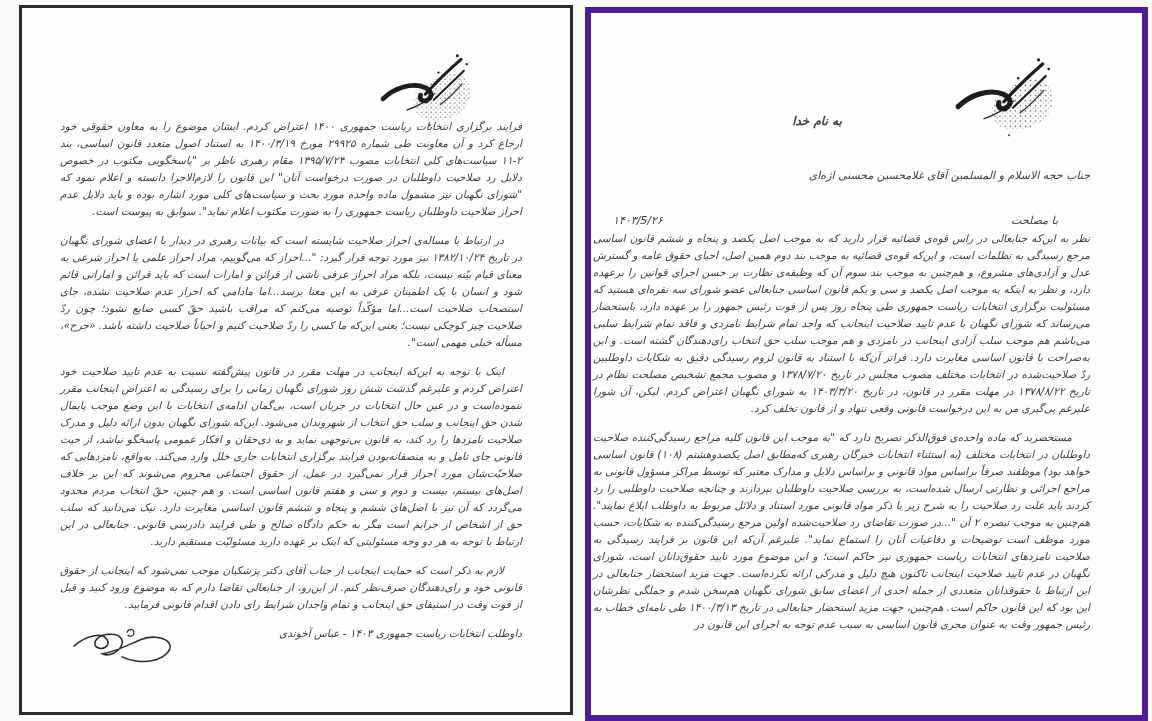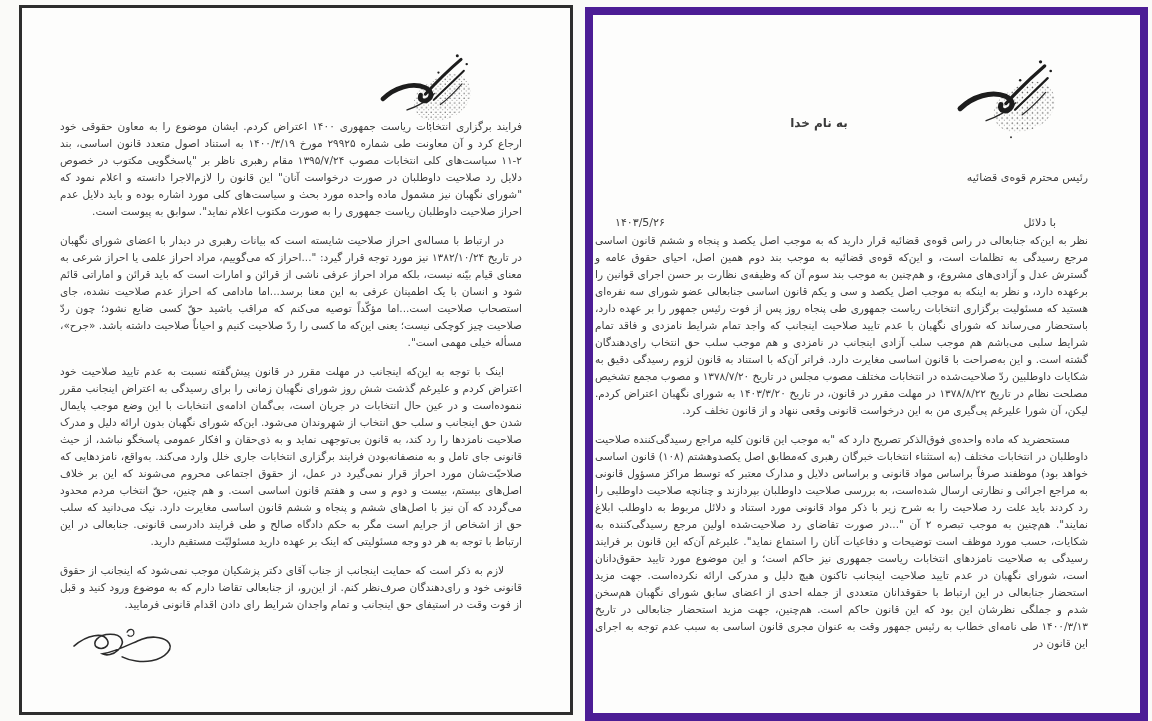--- a/index.html
+++ b/index.html
@@ -5,29 +5,29 @@
   html,body{margin:0;padding:0;}
   body{
     width:1152px;height:721px;overflow:hidden;
     background:#fafaf8;
     font-family:"DejaVu Sans",sans-serif;
   }
   .canvas{position:relative;width:1152px;height:721px;}
 
   
   .page{
-    position:absolute;background:#fdfdfc;box-sizing:border-box;
+    position:absolute;background:#fdfdfc;box-sizing:border-box;font-style:italic;
   }
   .page-left{
     left:19px;top:5px;width:554px;height:710px;
     border:3px solid #2d2d2d;
   }
   .page-right{
     left:585px;top:7px;width:563px;height:714px;
-    border:8px solid #4c1d95;
+    border:6px solid #4c1d95;
   }
 
   
   .callig{position:absolute;}
   .page-right .callig{left:362px;top:40px;width:112px;height:88px;}
   .page-left  .callig{left:356px;top:42px;width:104px;height:80px;}
   .callig svg{width:100%;height:100%;display:block;}
 
   
   .besmellah{
@@ -97,20 +97,21 @@
       <svg viewBox="0 0 110 85">
           <use href="#callig-art"></use>
         </svg>
     </div>
 
     <div class="body-text">
       <p class="para">فرایند برگزاری انتخابات ریاست جمهوری ۱۴۰۰ اعتراض کردم. ایشان موضوع را به معاون حقوقی خود ارجاع کرد و آن معاونت طی شماره ۲۹۹۲۵ مورخ ۱۴۰۰/۳/۱۹ به استناد اصول متعدد قانون اساسی، بند ۲-۱۱ سیاست‌های کلی انتخابات مصوب ۱۳۹۵/۷/۲۴ مقام رهبری ناظر بر "پاسخگویی مکتوب در خصوص دلایل رد صلاحیت داوطلبان در صورت درخواست آنان" این قانون را لازم‌الاجرا دانسته و اعلام نمود که "شورای نگهبان نیز مشمول ماده واحده مورد بحث و سیاست‌های کلی مورد اشاره بوده و باید دلایل عدم احراز صلاحیت داوطلبان ریاست جمهوری را به صورت مکتوب اعلام نماید". سوابق به پیوست است.</p>
       <p class="para indent">در ارتباط با مساله‌ی احراز صلاحیت شایسته است که بیانات رهبری در دیدار با اعضای شورای نگهبان در تاریخ ۱۳۸۲/۱۰/۲۴ نیز مورد توجه قرار گیرد: "...احراز که می‌گوییم، مراد احراز علمی یا احراز شرعی به معنای قیام بیّنه نیست، بلکه مراد احراز عرفی ناشی از قرائن و امارات است که باید قرائن و اماراتی قائم شود و انسان با یک اطمینان عرفی به این معنا برسد...اما مادامی که احراز عدم صلاحیت نشده، جای استصحاب صلاحیت است...اما مؤکّداً توصیه می‌کنم که مراقب باشید حقّ کسی ضایع نشود؛ چون ردّ صلاحیت چیز کوچکی نیست؛ یعنی این‌که ما کسی را ردّ صلاحیت کنیم و احیاناً صلاحیت داشته باشد. «جرح»، مسأله خیلی مهمی است".</p>
       <p class="para indent">اینک با توجه به این‌که اینجانب در مهلت مقرر در قانون پیش‌گفته نسبت به عدم تایید صلاحیت خود اعتراض کردم و علیرغم گذشت شش روز شورای نگهبان زمانی را برای رسیدگی به اعتراض اینجانب مقرر ننموده‌است و در عین حال انتخابات در جریان است، بی‌گمان ادامه‌ی انتخابات با این وضع موجب پایمال شدن حق اینجانب و سلب حق انتخاب از شهروندان می‌شود. این‌که شورای نگهبان بدون ارائه دلیل و مدرک صلاحیت نامزدها را رد کند، به قانون بی‌توجهی نماید و به ذی‌حقان و افکار عمومی پاسخگو نباشد، از حیث قانونی جای تامل و به منصفانه‌بودن فرایند برگزاری انتخابات جاری خلل وارد می‌کند. به‌واقع، نامزدهایی که صلاحیّت‌شان مورد احراز قرار نمی‌گیرد در عمل، از حقوق اجتماعی محروم می‌شوند که این بر خلاف اصل‌های بیستم، بیست و دوم و سی و هفتم قانون اساسی است. و هم چنین، حقّ انتخاب مردم محدود می‌گردد که آن نیز با اصل‌های ششم و پنجاه و ششم قانون اساسی مغایرت دارد. نیک می‌دانید که سلب حق از اشخاص از جرایم است مگر به حکم دادگاه صالح و طی فرایند دادرسی قانونی. جنابعالی در این ارتباط با توجه به هر دو وجه مسئولیتی که اینک بر عهده دارید مسئولیّت مستقیم دارید.</p>
       <p class="para indent">لازم به ذکر است که حمایت اینجانب از جناب آقای دکتر پزشکیان موجب نمی‌شود که اینجانب از حقوق قانونی خود و رای‌دهندگان صرف‌نظر کنم. از این‌رو، از جنابعالی تقاضا دارم که به موضوع ورود کنید و قبل از فوت وقت در استیفای حق اینجانب و تمام واجدان شرایط رای دادن اقدام قانونی فرمایید.</p>
+      <p class="signoff">داوطلب انتخابات ریاست جمهوری ۱۴۰۳ - عباس آخوندی</p>
     </div>
 
     <div class="signature">
       <svg viewBox="0 0 120 50">
         <path d="M4,23 C18,11 34,9 38,17 C41,23 33,28 27,24 C22,20 28,11 41,11 C53,11 57,19 49,27 C44,32 37,33 33,31 C46,29 61,21 73,16 C81,13 93,13 99,18 C107,25 97,35 83,38 C73,40 61,38 53,34" fill="none" stroke="#2b2b2b" stroke-width="1.6" stroke-linecap="round"></path>
         <path d="M58,9 C60,5 65,5 65,10 C65,13 61,14 59,12" fill="none" stroke="#2b2b2b" stroke-width="1.2" stroke-linecap="round"></path>
       </svg>
     </div>
   </section>
 
@@ -118,25 +119,25 @@
 
     <div class="callig">
       <svg viewBox="0 0 110 85">
           <use href="#callig-art"></use>
         </svg>
     </div>
 
     <div class="besmellah">به نام خدا</div>
 
     <div class="addressee">
-      <div>رئیس محترم قوه‌ی قضائیه</div>
+      <div>جناب حجه الاسلام و المسلمین آقای غلامحسین محسنی اژه‌ای</div>
     </div>
 
     <div class="salute-row">
-      <span class="salam">با دلائل</span>
+      <span class="salam">با مصلحت</span>
       <span class="date">۱۴۰۳/5/۲۶</span>
     </div>
 
     <div class="body-text">
       <p class="para">نظر به این‌که جنابعالی در راس قوه‌ی قضائیه قرار دارید که به موجب اصل یکصد و پنجاه و ششم قانون اساسی مرجع رسیدگی به تظلمات است، و این‌که قوه‌ی قضائیه به موجب بند دوم همین اصل، احیای حقوق عامه و گسترش عدل و آزادی‌های مشروع، و هم‌چنین به موجب بند سوم آن که وظیفه‌ی نظارت بر حسن اجرای قوانین را برعهده دارد، و نظر به اینکه به موجب اصل یکصد و سی و یکم قانون اساسی جنابعالی عضو شورای سه نفره‌ای هستید که مسئولیت برگزاری انتخابات ریاست جمهوری طی پنجاه روز پس از فوت رئیس جمهور را بر عهده دارد، باستحضار می‌رساند که شورای نگهبان با عدم تایید صلاحیت اینجانب که واجد تمام شرایط نامزدی و فاقد تمام شرایط سلبی می‌باشم هم موجب سلب آزادی اینجانب در نامزدی و هم موجب سلب حق انتخاب رای‌دهندگان گشته است. و این به‌صراحت با قانون اساسی مغایرت دارد. فراتر آن‌که با استناد به قانون لزوم رسیدگی دقیق به شکایات داوطلبین ردّ صلاحیت‌شده در انتخابات مختلف مصوب مجلس در تاریخ ۱۳۷۸/۷/۲۰ و مصوب مجمع تشخیص مصلحت نظام در تاریخ ۱۳۷۸/۸/۲۲ در مهلت مقرر در قانون، در تاریخ ۱۴۰۳/۳/۲۰ به شورای نگهبان اعتراض کردم. لیکن، آن شورا علیرغم پی‌گیری من به این درخواست قانونی وقعی ننهاد و از قانون تخلف کرد.</p>
       <p class="para indent">مستحضرید که ماده واحده‌ی فوق‌الذکر تصریح دارد که "به موجب این قانون کلیه مراجع رسیدگی‌کننده صلاحیت داوطلبان در انتخابات مختلف (به استثناء انتخابات خبرگان رهبری که‌مطابق اصل یکصدوهشتم (۱۰۸) قانون اساسی خواهد بود) موظفند صرفاً براساس مواد قانونی و براساس دلایل و مدارک معتبر که توسط مراکز مسؤول قانونی به مراجع اجرائی و نظارتی ارسال شده‌است، به بررسی صلاحیت داوطلبان بپردازند و چنانچه صلاحیت داوطلبی را رد کردند باید علت رد صلاحیت را به شرح زیر با ذکر مواد قانونی مورد استناد و دلائل مربوط به داوطلب ابلاغ نمایند". هم‌چنین به موجب تبصره ۲ آن "...در صورت تقاضای رد صلاحیت‌شده اولین مرجع رسیدگی‌کننده به شکایات، حسب مورد موظف است توضیحات و دفاعیات آنان را استماع نماید". علیرغم آن‌که این قانون بر فرایند رسیدگی به صلاحیت نامزدهای انتخابات ریاست جمهوری نیز حاکم است؛ و این موضوع مورد تایید حقوق‌دانان است، شورای نگهبان در عدم تایید صلاحیت اینجانب تاکنون هیچ دلیل و مدرکی ارائه نکرده‌است. جهت مزید استحضار جنابعالی در این ارتباط با حقوقدانان متعددی از جمله احدی از اعضای سابق شورای نگهبان هم‌سخن شدم و جملگی نظرشان این بود که این قانون حاکم است. هم‌چنین، جهت مزید استحضار جنابعالی در تاریخ ۱۴۰۰/۳/۱۳ طی نامه‌ای خطاب به رئیس جمهور وقت به عنوان مجری قانون اساسی به سبب عدم توجه به اجرای این قانون در</p>
     </div>
   </section>
 
 </div>

